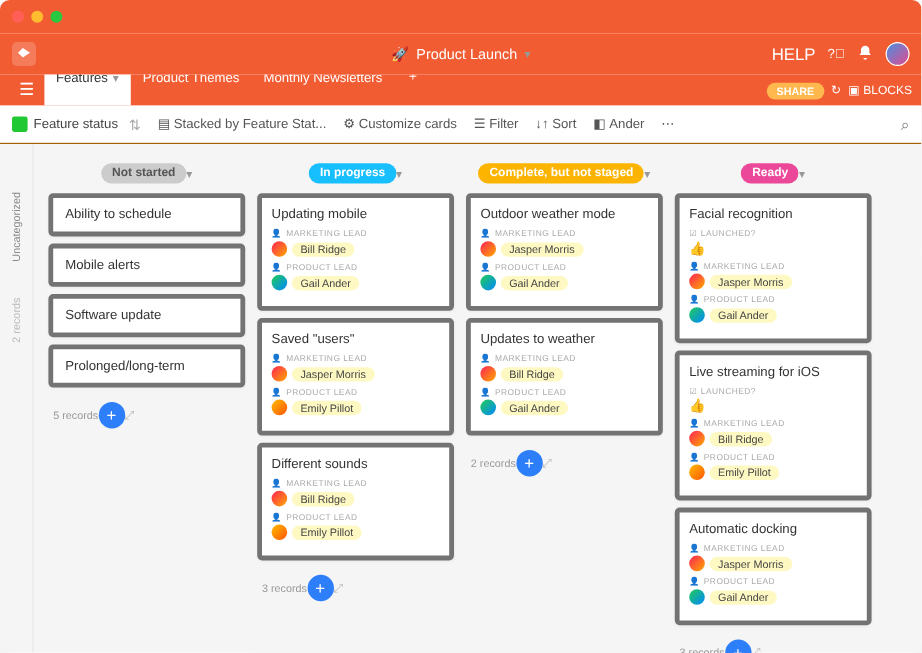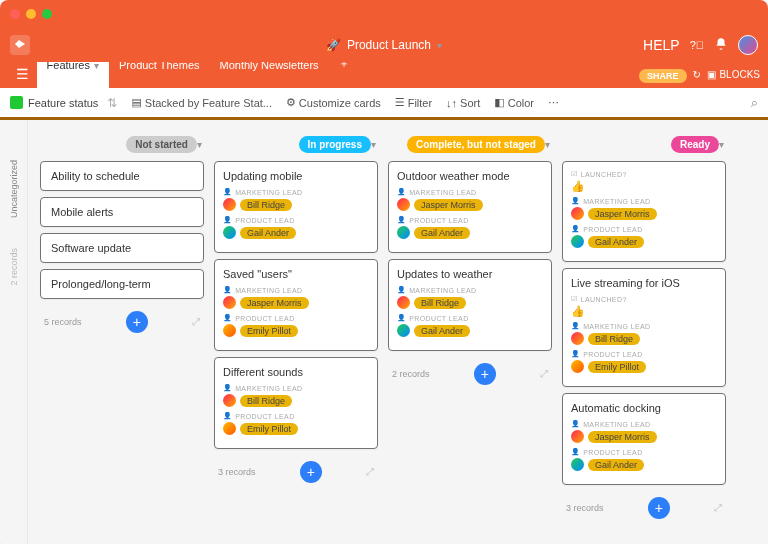--- a/index.html
+++ b/index.html
@@ -14,49 +14,49 @@
 .header-right{margin-left:auto;display:flex;align-items:center;gap:10px}
 .bell{width:14px;height:14px}
 .avatar{width:20px;height:20px;border-radius:50%;background:linear-gradient(135deg,#4a90e2,#e24a8f);border:1.5px solid #fff}
 .tabs{background:#f25c33;display:flex;align-items:flex-end;height:26px;padding:0 8px}
 .hamburger{color:#fff;padding:0 8px 6px;font-size:14px}
 .tab{color:#fff;font-size:11px;padding:17px 10px;display:flex;align-items:center;gap:4px;cursor:pointer}
 .tab.active{background:#fff;color:#333;border-radius:4px 4px 0 0;font-weight:500}
 .rtools{margin-left:auto;display:flex;align-items:flex-start;gap:6px;padding-bottom:5px}
 .share{background:#ffb84d;color:#fff;font-size:9px;font-weight:700;padding:2px 8px;border-radius:9px}
 .rtext{color:#fff;font-size:10px;display:flex;align-items:center;gap:3px}
-.toolbar{background:#fff;height:32px;border-bottom:3px solid #a16207;display:flex;align-items:center;padding:0 10px;gap:14px;font-size:11px;color:#444}
+.toolbar{background:#fff;height:32px;border-bottom:1px solid #a16207;display:flex;align-items:center;padding:0 10px;gap:14px;font-size:11px;color:#444}
 .tb-left{display:flex;align-items:center;gap:5px;font-weight:500}
 .kb-icon{width:13px;height:13px;background:#20c933;border-radius:2px}
 .tb-item{display:flex;align-items:center;gap:3px;color:#555;cursor:pointer}
 .tb-sep{flex:1}
 .search-ic{font-size:13px;color:#888}
 .board{flex:1;background:#f5f5f5;display:flex;overflow:hidden}
 .side{width:28px;border-right:1px solid #e8e8e8;display:flex;flex-direction:column;align-items:center;justify-content:flex-start;padding-top:40px;gap:30px;font-size:9px;color:#888}
 .vtext{writing-mode:vertical-rl;transform:rotate(180deg)}
 .cols{flex:1;display:flex;gap:10px;padding:12px;overflow-x:auto}
 .col{width:164px;flex-shrink:0;display:flex;flex-direction:column}
-.colhead{display:flex;align-items:center;justify-content:flex-end;padding:4px 2px 8px}
+.colhead{display:flex;align-items:center;justify-content:center;padding:4px 2px 8px}
 .pill{font-size:10px;font-weight:600;padding:3px 9px;border-radius:9px;color:#fff}
 .pill.grey{background:#ccc;color:#555}
 .pill.blue{background:#18bfff}
 .pill.yellow{background:#fcb400}
 .pill.green{background:#ec4899}
 .chev{color:#999;font-size:10px}
-.card{background:#fff;border:1px solid #737373;border-radius:4px;padding:8px;margin-bottom:6px;font-size:11px;box-shadow:0 1px 2px rgba(0,0,0,.04)}
+.card{background:#fff;border:4px solid #737373;border-radius:4px;padding:8px;margin-bottom:6px;font-size:11px;box-shadow:0 1px 2px rgba(0,0,0,.04)}
 .card.simple{padding:8px 10px;font-weight:500;color:#333}
 .ctitle{font-weight:500;color:#333;margin-bottom:6px}
 .flabel{font-size:7px;color:#aaa;letter-spacing:.4px;display:flex;align-items:center;gap:3px;margin-bottom:2px}
 .person{display:flex;align-items:center;gap:4px;margin-bottom:5px}
 .pav{width:13px;height:13px;border-radius:50%;flex-shrink:0}
 .pav.a{background:linear-gradient(135deg,#f25,#fa0)}
 .pav.b{background:linear-gradient(135deg,#2c5,#08f)}
 .pav.c{background:linear-gradient(135deg,#fb0,#f50)}
-.pname{background:#eab308;border-radius:8px;font-size:9px;padding:1px 7px;color:#444}
-.colfoot{display:flex;align-items:center;justify-content:space-between;padding:6px 4px;font-size:9px;color:#999}
+.pname{background:#fef9c3;border-radius:8px;font-size:9px;padding:1px 7px;color:#444}
+.colfoot{display:flex;align-items:center;justify-content:flex-start;padding:6px 4px;font-size:9px;color:#999}
 .addbtn{width:22px;height:22px;border-radius:50%;background:#2d7ff9;color:#fff;display:flex;align-items:center;justify-content:center;font-size:14px;cursor:pointer}
 .expand{color:#bbb;font-size:10px}
 .thumb{color:#20c933;font-size:11px;margin-bottom:4px}
 .mini{font-size:12px}
 </style>
 </head>
 <body>
 
 <div class="frame">
   <div class="titlebar">
@@ -119,21 +119,21 @@
     <div class="tb-item">
         <span>☰</span>
         <span>Filter</span>
       </div>
     <div class="tb-item">
         <span>↓↑</span>
         <span>Sort</span>
       </div>
     <div class="tb-item">
         <span>◧</span>
-        <span>Color</span>
+        <span>Ander</span>
       </div>
     <div class="tb-item">⋯</div>
     <div class="tb-sep"></div>
     <div class="search-ic">⌕</div>
   </div>
   <div class="board">
     <div class="side">
       <div class="vtext">Uncategorized</div>
       <div class="vtext" style="color:#bbb">2 records</div>
     </div>
@@ -273,20 +273,21 @@
             <span class="expand">⤢</span>
           </div>
       </div>
 
       <div class="col">
         <div class="colhead">
             <span class="pill green">Ready</span>
             <span class="chev">▾</span>
           </div>
         <div class="card">
+          <div class="ctitle">Facial recognition</div>
           <div class="flabel">
               <span>☑</span>
               <span>LAUNCHED?</span>
             </div>
           <div class="thumb">👍</div>
           <div class="flabel">
               <span>👤</span>
               <span>MARKETING LEAD</span>
             </div>
           <div class="person">

